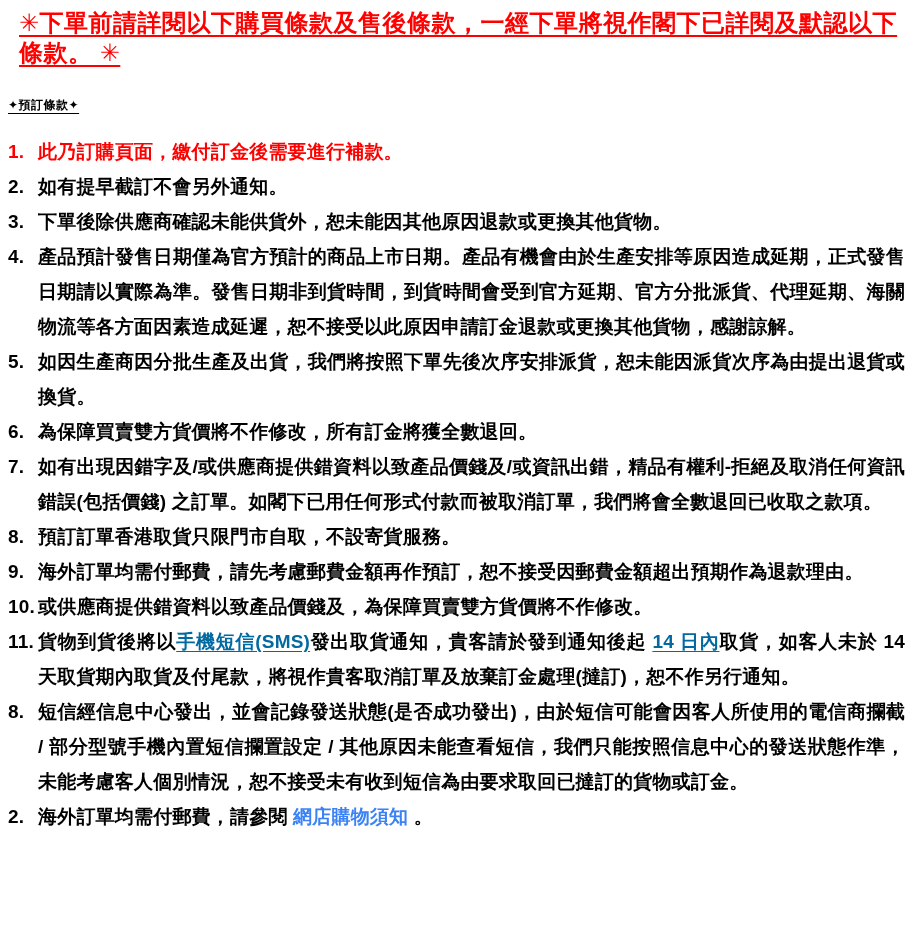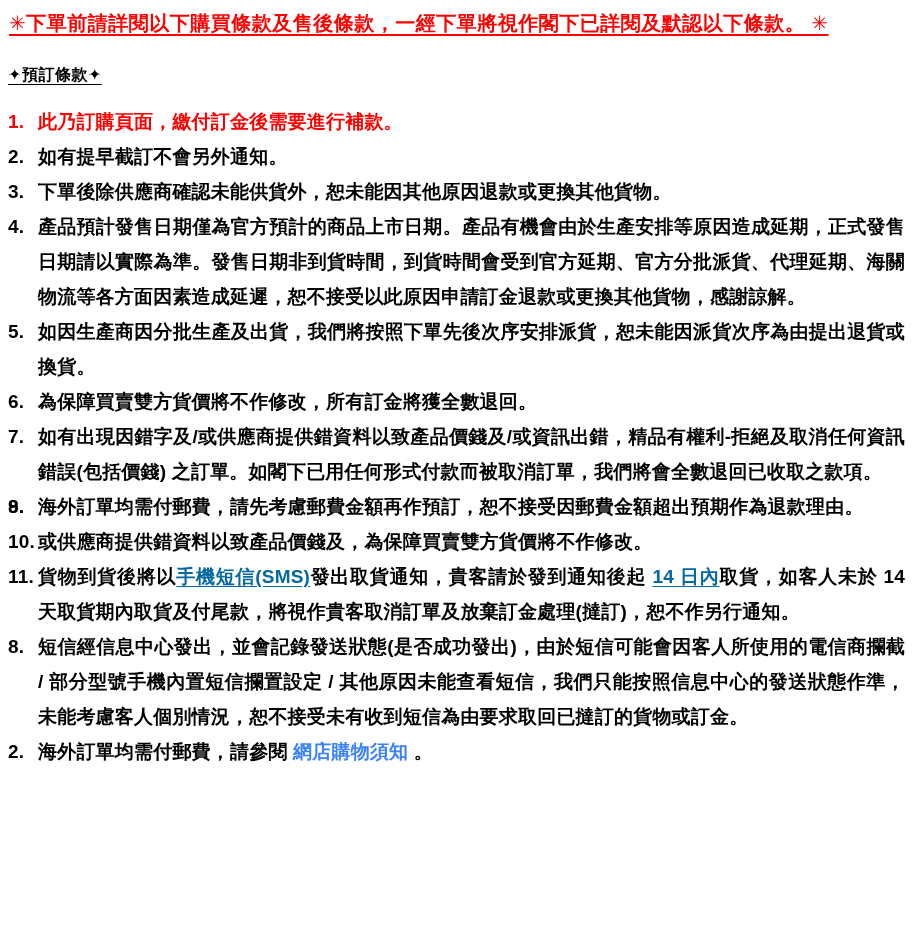--- a/index.html
+++ b/index.html
@@ -11,30 +11,30 @@
     width: 913px;
     height: 948px;
     overflow: hidden;
     font-family: "Liberation Sans", "DejaVu Sans", sans-serif;
     font-weight: 700;
     color: #000000;
     box-sizing: border-box;
     padding: 8px 8px 0 8px;
   }
   .banner {
-    font-size: 20px;
+    font-size: 24px;
     line-height: 30px;
     color: #ff0000;
     text-decoration: underline;
     text-underline-offset: 4px;
-    margin: 0 0 22px 1px;
+    margin: 0 0 22px 11px;
     letter-spacing: 0.5px;
   }
   .section-heading {
-    font-size: 16px;
+    font-size: 12px;
     line-height: 30px;
     color: #000000;
     text-decoration: underline;
     text-underline-offset: 4px;
     margin: 0 0 14px 0;
     letter-spacing: 0.5px;
   }
   .terms-list {
     margin: 0;
     padding: 0;
@@ -75,19 +75,19 @@
 <div class="section-heading">✦預訂條款✦</div>
 
 <div class="terms-list">
     <div class="term-item red"><span class="term-number">1.</span><span><span>此乃訂購頁面，繳付訂金後需要進行補款。</span></span></div>
     <div class="term-item"><span class="term-number">2.</span><span><span>如有提早截訂不會另外通知。</span></span></div>
     <div class="term-item"><span class="term-number">3.</span><span><span>下單後除供應商確認未能供貨外，恕未能因其他原因退款或更換其他貨物。</span></span></div>
     <div class="term-item"><span class="term-number">4.</span><span><span>產品預計發售日期僅為官方預計的商品上市日期。產品有機會由於生產安排等原因造成延期，正式發售日期請以實際為準。發售日期非到貨時間，到貨時間會受到官方延期、官方分批派貨、代理延期、海關物流等各方面因素造成延遲，恕不接受以此原因申請訂金退款或更換其他貨物，感謝諒解。</span></span></div>
     <div class="term-item"><span class="term-number">5.</span><span><span>如因生產商因分批生產及出貨，我們將按照下單先後次序安排派貨，恕未能因派貨次序為由提出退貨或換貨。</span></span></div>
     <div class="term-item"><span class="term-number">6.</span><span><span>為保障買賣雙方貨價將不作修改，所有訂金將獲全數退回。</span></span></div>
     <div class="term-item"><span class="term-number">7.</span><span><span>如有出現因錯字及/或供應商提供錯資料以致產品價錢及/或資訊出錯，精品有權利-拒絕及取消任何資訊錯誤(包括價錢) 之訂單。如閣下已用任何形式付款而被取消訂單，我們將會全數退回已收取之款項。</span></span></div>
-    <div class="term-item"><span class="term-number">8.</span></div>
+    <div class="term-item"><span class="term-number">8.</span><span><span>預訂訂單香港取貨只限門市自取，不設寄貨服務。</span></span></div>
     <div class="term-item"><span class="term-number">9.</span><span><span>海外訂單均需付郵費，請先考慮郵費金額再作預訂，恕不接受因郵費金額超出預期作為退款理由。</span></span></div>
     <div class="term-item"><span class="term-number">10.</span><span><span>或供應商提供錯資料以致產品價錢及，為保障買賣雙方貨價將不作修改。</span></span></div>
     <div class="term-item"><span class="term-number">11.</span><span><span>貨物到貨後將以</span><span class="red-underline">手機短信(SMS)</span><span>發出取貨通知，貴客請於發到通知後起 </span><span class="red-underline">14 日內</span><span>取貨，如客人未於 14 天取貨期內取貨及付尾款，將視作貴客取消訂單及放棄訂金處理(撻訂)，恕不作另行通知。</span></span></div>
     <div class="term-item"><span class="term-number">8.</span><span><span>短信經信息中心發出，並會記錄發送狀態(是否成功發出)，由於短信可能會因客人所使用的電信商攔截 / 部分型號手機內置短信攔置設定 / 其他原因未能查看短信，我們只能按照信息中心的發送狀態作準，未能考慮客人個別情況，恕不接受未有收到短信為由要求取回已撻訂的貨物或訂金。</span></span></div>
     <div class="term-item"><span class="term-number">2.</span><span><span>海外訂單均需付郵費，請參閱 </span><a class="link">網店購物須知</a><span> 。</span></span></div>
   </div>
 
 </body></html>

